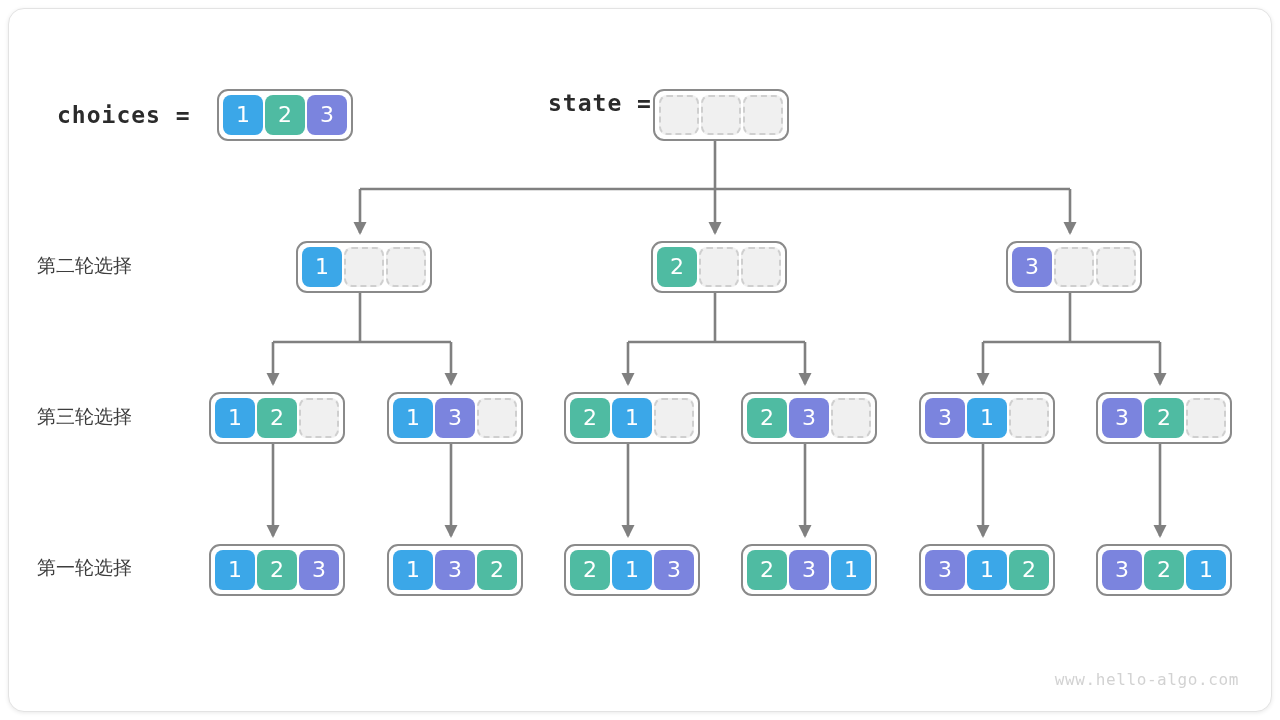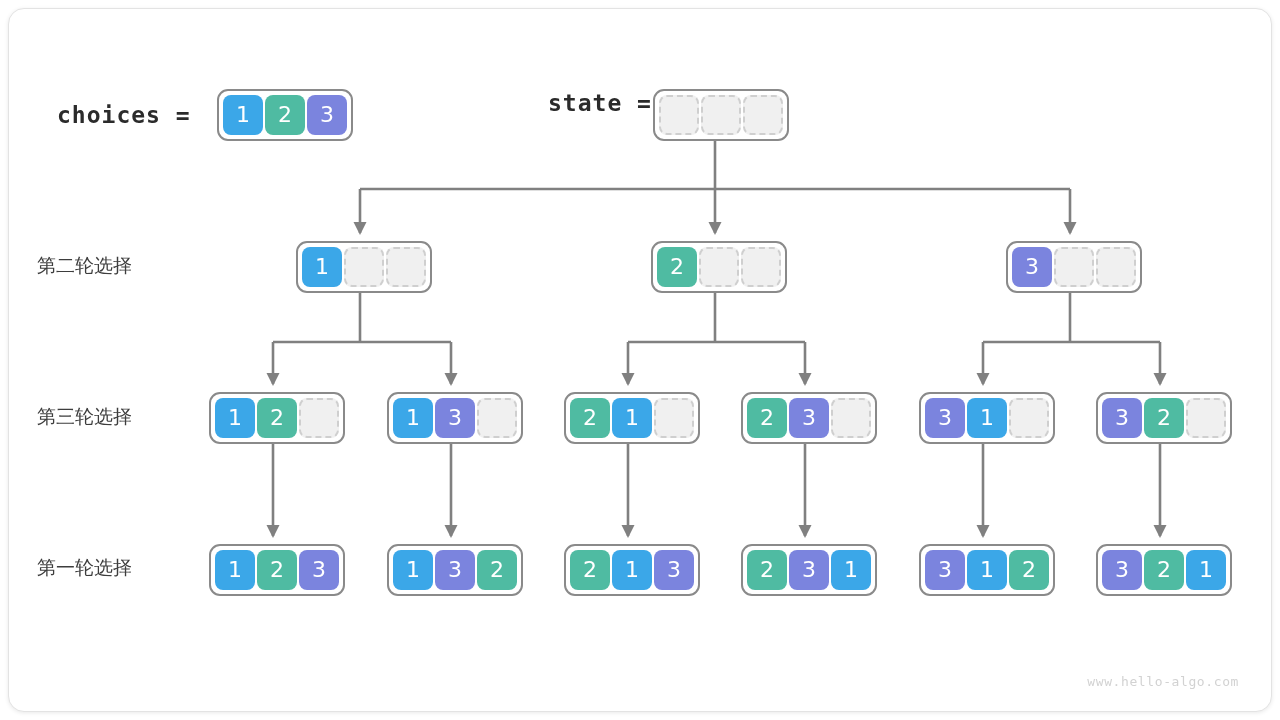--- a/index.html
+++ b/index.html
@@ -35,21 +35,21 @@
     position: absolute;
     font-family: "DejaVu Sans", "Liberation Sans", sans-serif;
     font-size: 19px;
     color: #3d3d3d;
     white-space: nowrap;
   }
   #watermark {
     position: absolute;
     right: 32px; bottom: 22px;
     font-family: "DejaVu Sans Mono", "Liberation Mono", monospace;
-    font-size: 13px;
+    font-size: 16px;
     color: #d2d2d2;
     letter-spacing: 0.6px;
     white-space: nowrap;
   }
 
   
   .array {
     position: absolute;
     display: flex;
     align-items: center;

